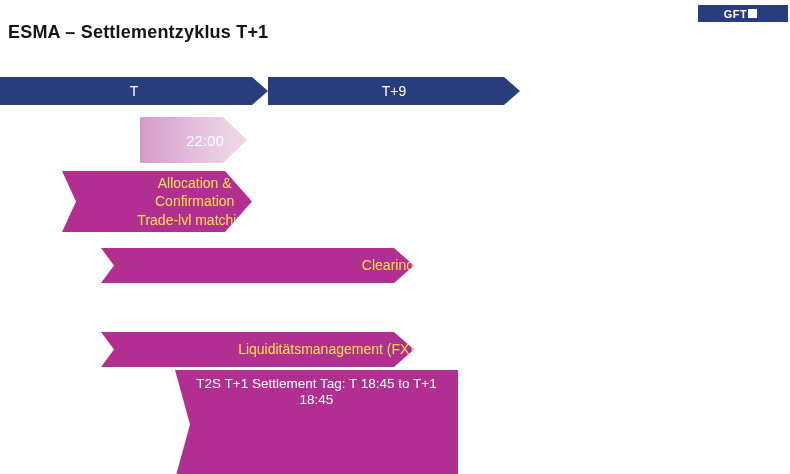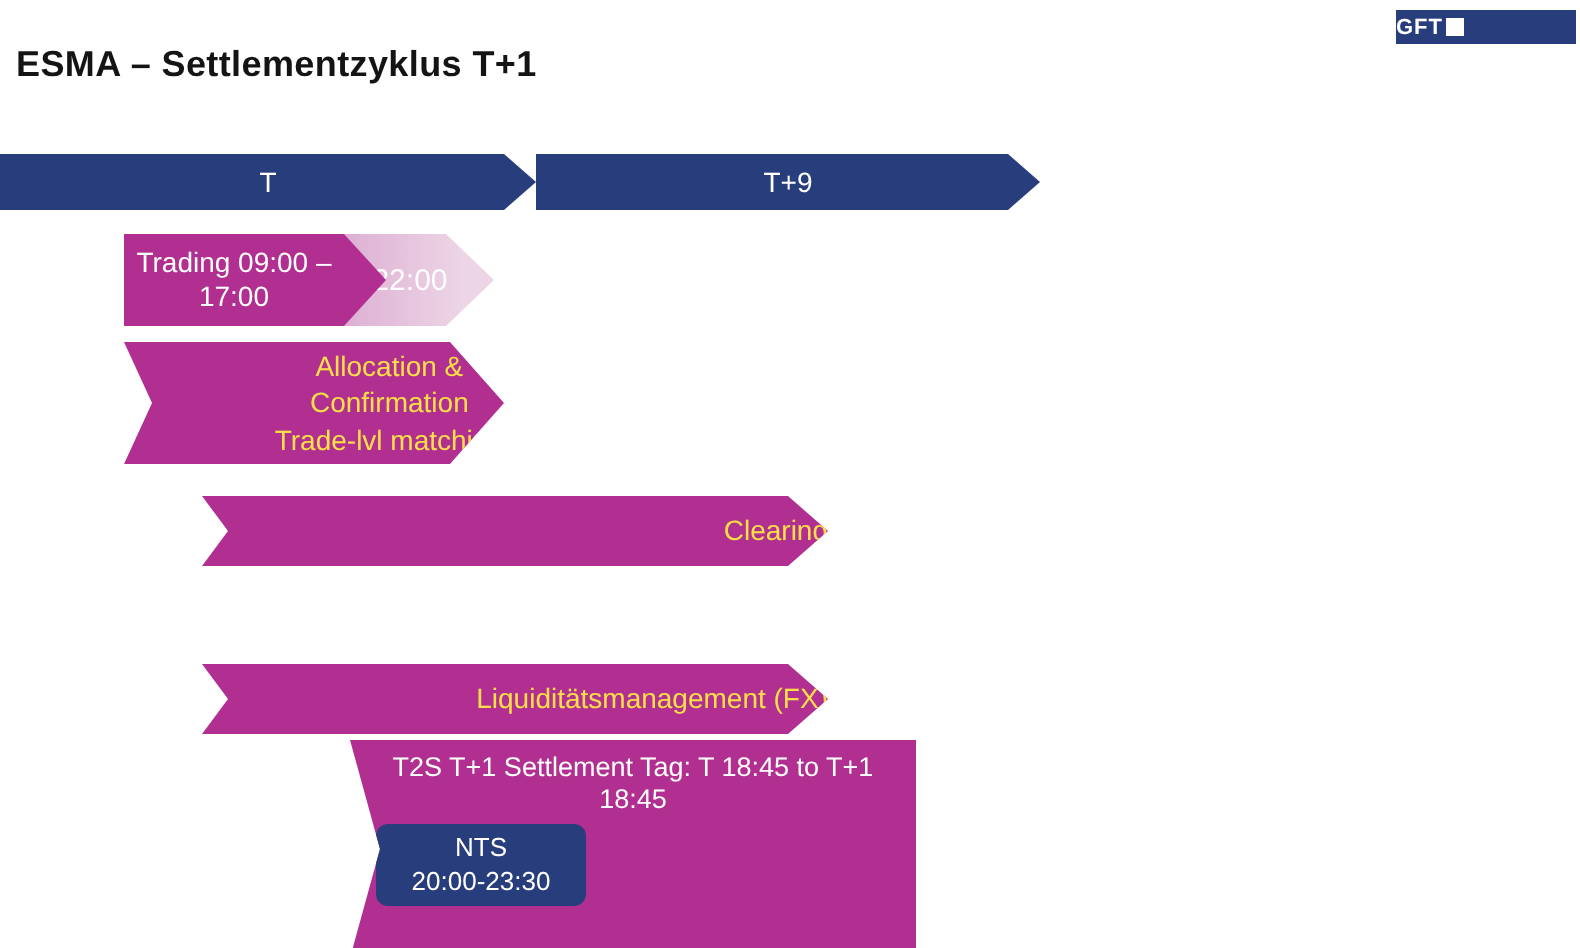--- a/index.html
+++ b/index.html
@@ -16,21 +16,21 @@
 
   .page-title{
     position:absolute;left:8px;top:22px;
     font-size:18px;font-weight:bold;color:var(--title);
     letter-spacing:.2px;
   }
 
   .gft{
     position:absolute;left:698px;top:5px;width:90px;height:17px;
     background:var(--navy);
-    display:flex;align-items:center;justify-content:flex-start;
+    display:flex;align-items:center;justify-content:center;
     gap:1px;padding-right:5px;
   }
   .gft-text{color:#ffffff;font-size:11px;font-weight:bold;letter-spacing:.5px;}
   .gft-sq{width:9px;height:9px;background:#ffffff;display:inline-block;}
 
   
   .phase{
     position:absolute;top:77px;height:28px;background:var(--navy);
     color:#ffffff;font-size:14px;
     display:flex;align-items:center;justify-content:center;
@@ -115,42 +115,34 @@
     <span>T</span>
   </div>
   <div class="phase phase-t1">
     <span>T+9</span>
   </div>
 
   <div class="trading-ext"></div>
   <div class="trading-ext-label">
     <span class="preline">22:00</span>
   </div>
-  <div class="trading-main">
-    <span class="preline">Trading 09:00 –
-17:00</span>
-  </div>
 
   <div class="chev chev-alloc">
     <span class="preline">Allocation &amp;
 Confirmation
 Trade-lvl matching</span>
   </div>
 
   <div class="chev chev-wide chev-clearing">
     <span class="preline">Clearing</span>
   </div>
 
 
   <div class="chev chev-wide chev-liqui">
     <span class="preline">Liquiditätsmanagement (FX)</span>
   </div>
 
   <div class="t2s">
     <div class="t2s-label preline">T2S T+1 Settlement Tag: T 18:45 to T+1
 18:45</div>
-    <div class="inner-box box-nts">
-      <span class="preline">NTS
-20:00-23:30</span>
-    </div>
   </div>
 
 </div>
 
 </body></html>

